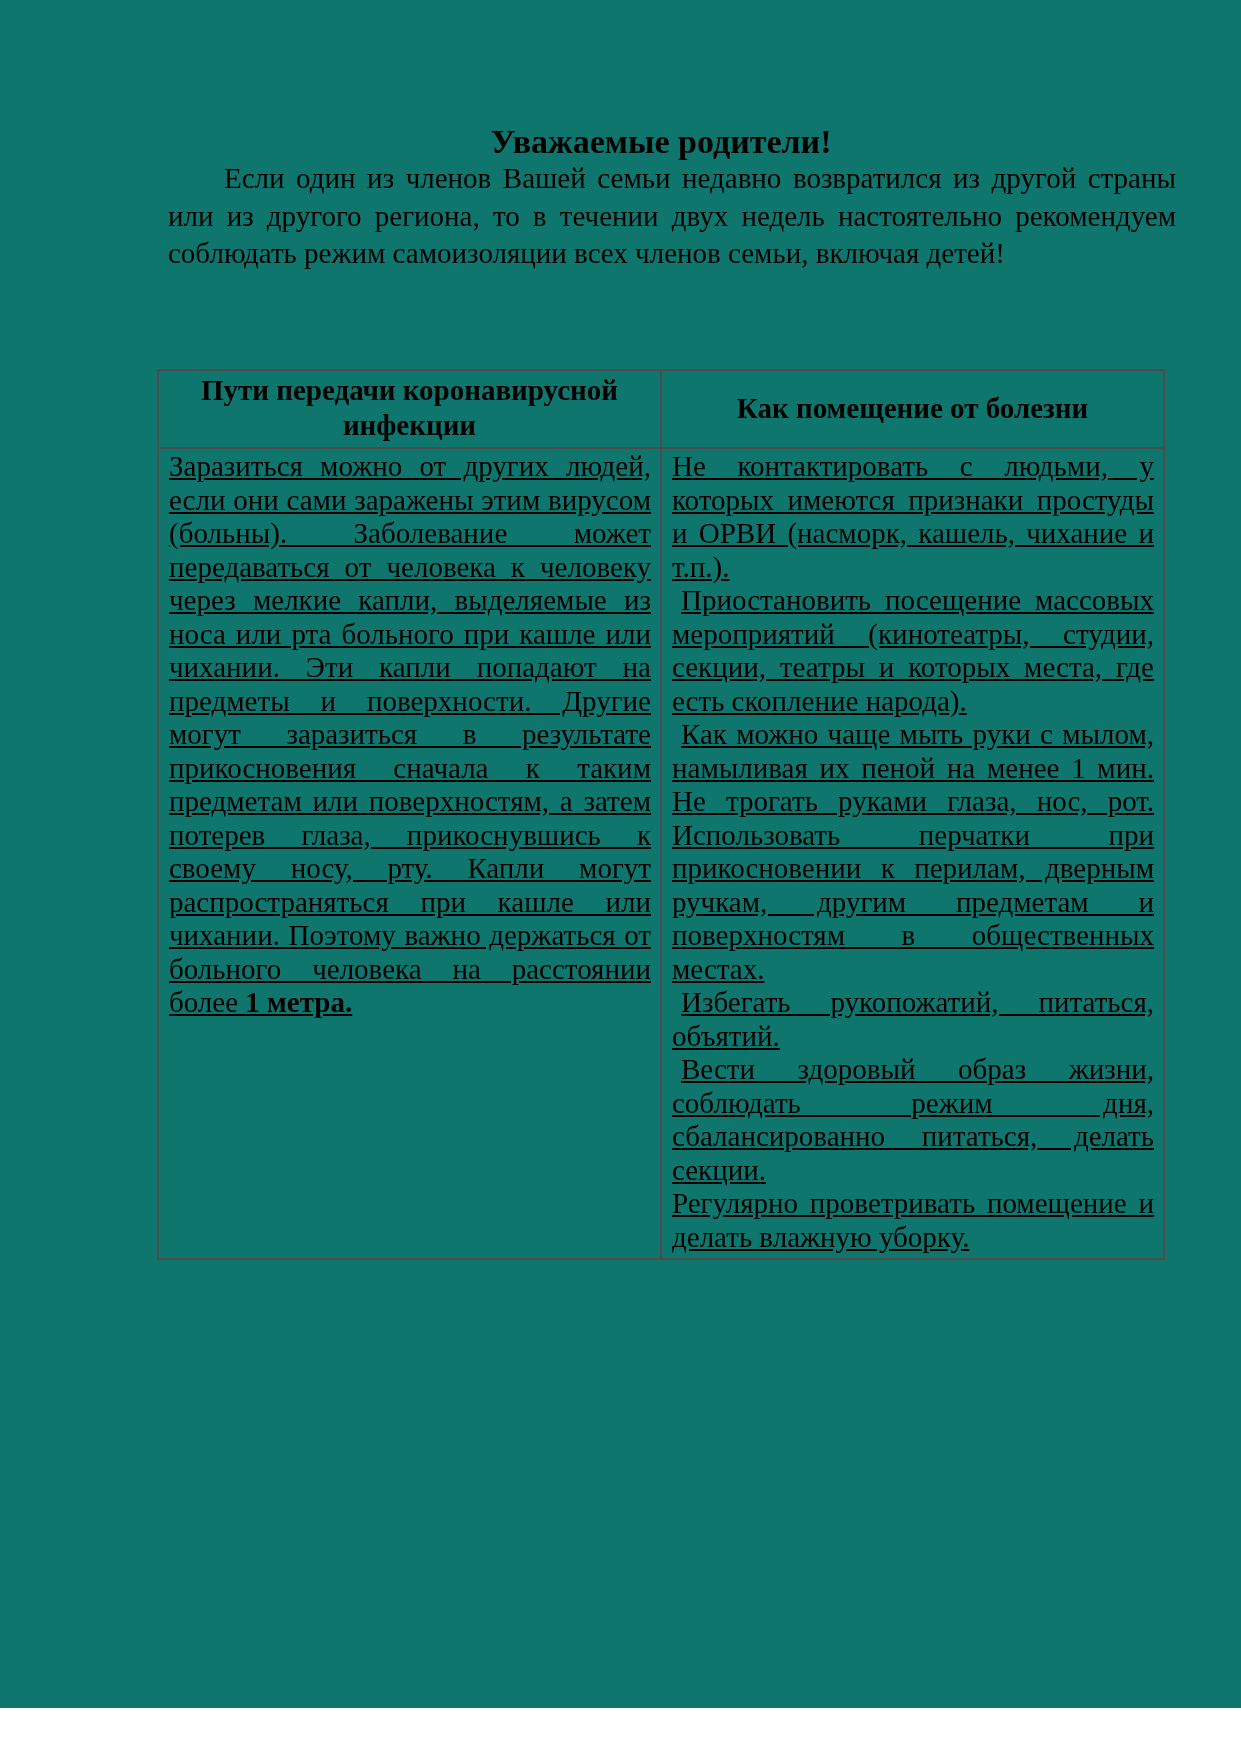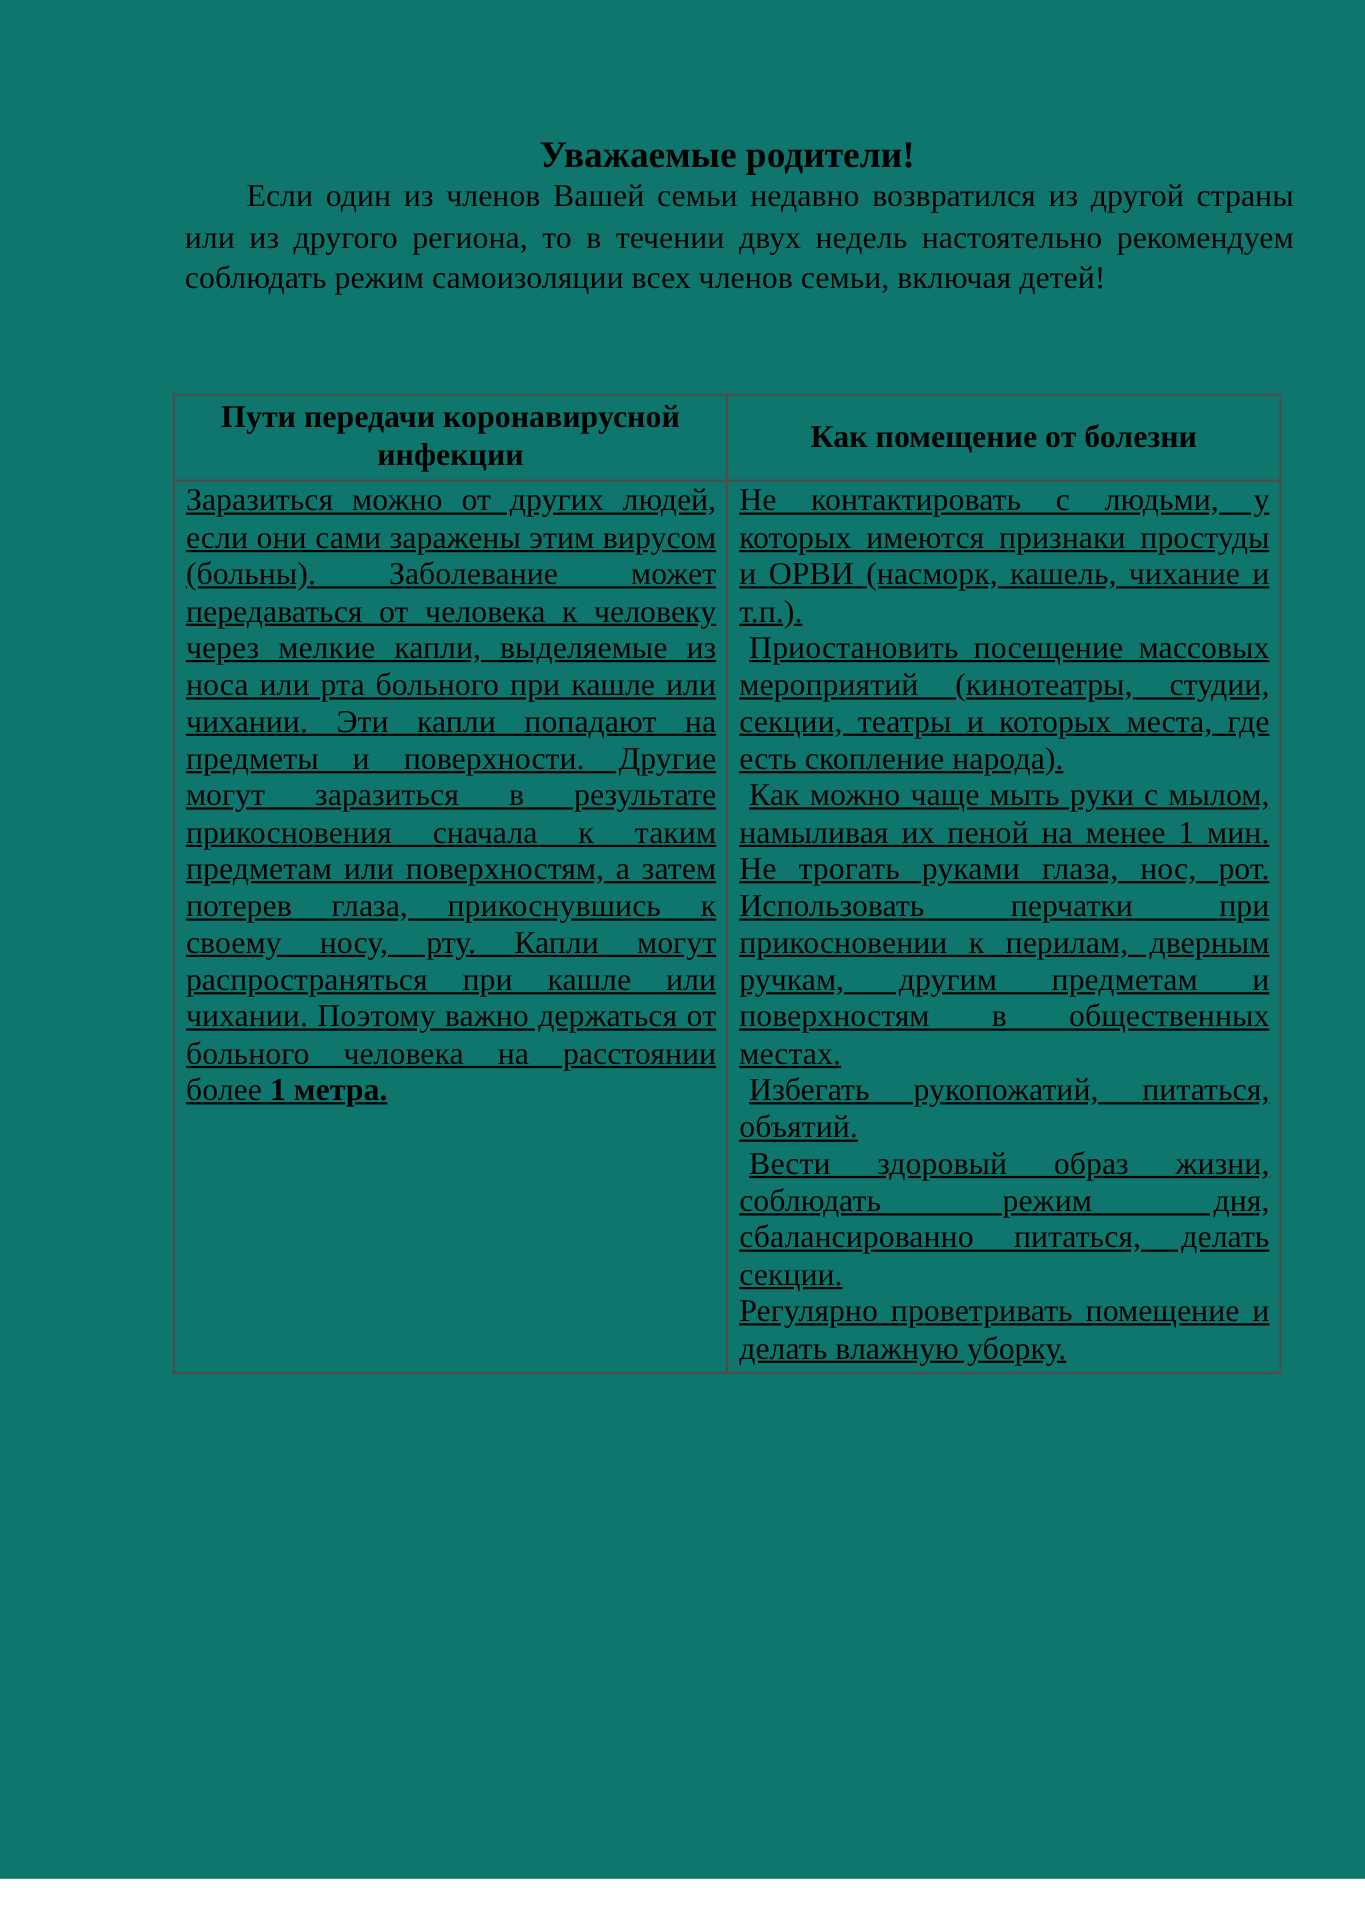--- a/index.html
+++ b/index.html
@@ -37,21 +37,21 @@
     left: 168px;
     width: 1008px;
     font-size: 29px;
     line-height: 37.5px;
     text-align: justify;
     text-indent: 56px;
     margin: 0;
   }
   table.info-table {
     position: absolute;
-    top: 358px;
+    top: 369px;
     left: 157px;
     width: 1008px;
     border-collapse: collapse;
     table-layout: fixed;
   }
   table.info-table th,
   table.info-table td {
     border: 2px solid #4d4d4d;
     width: 50%;
     box-sizing: border-box;

